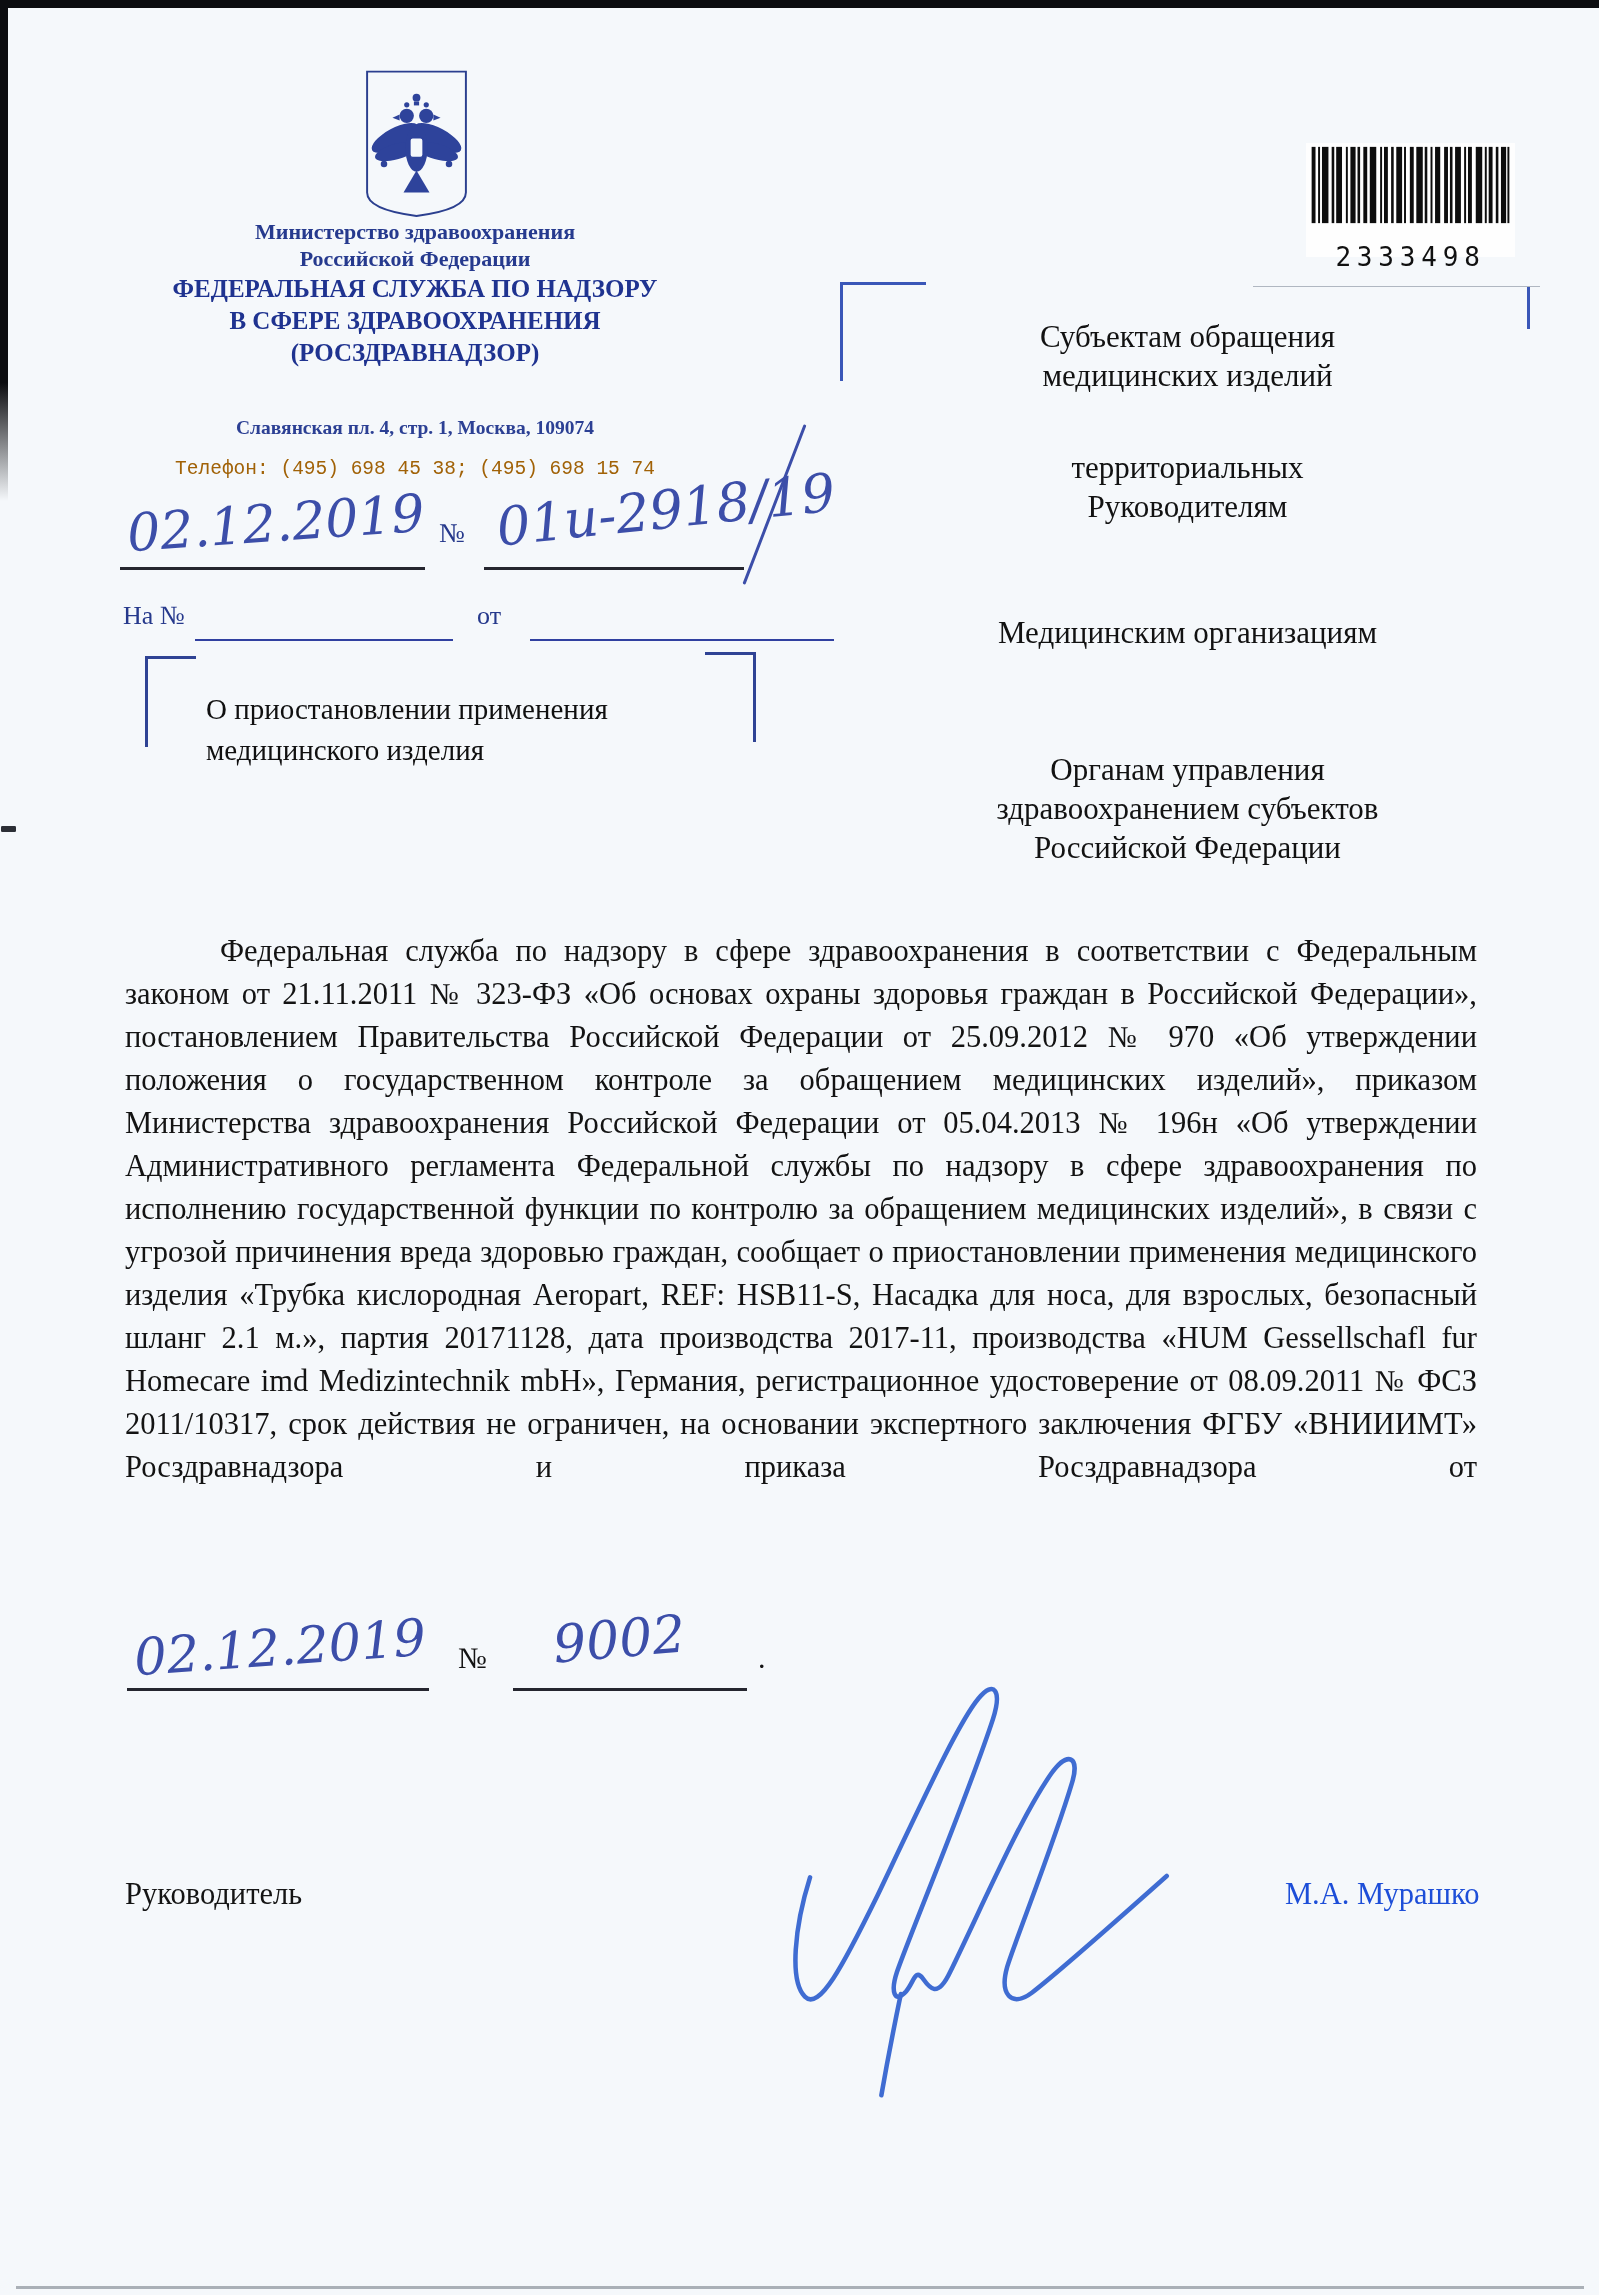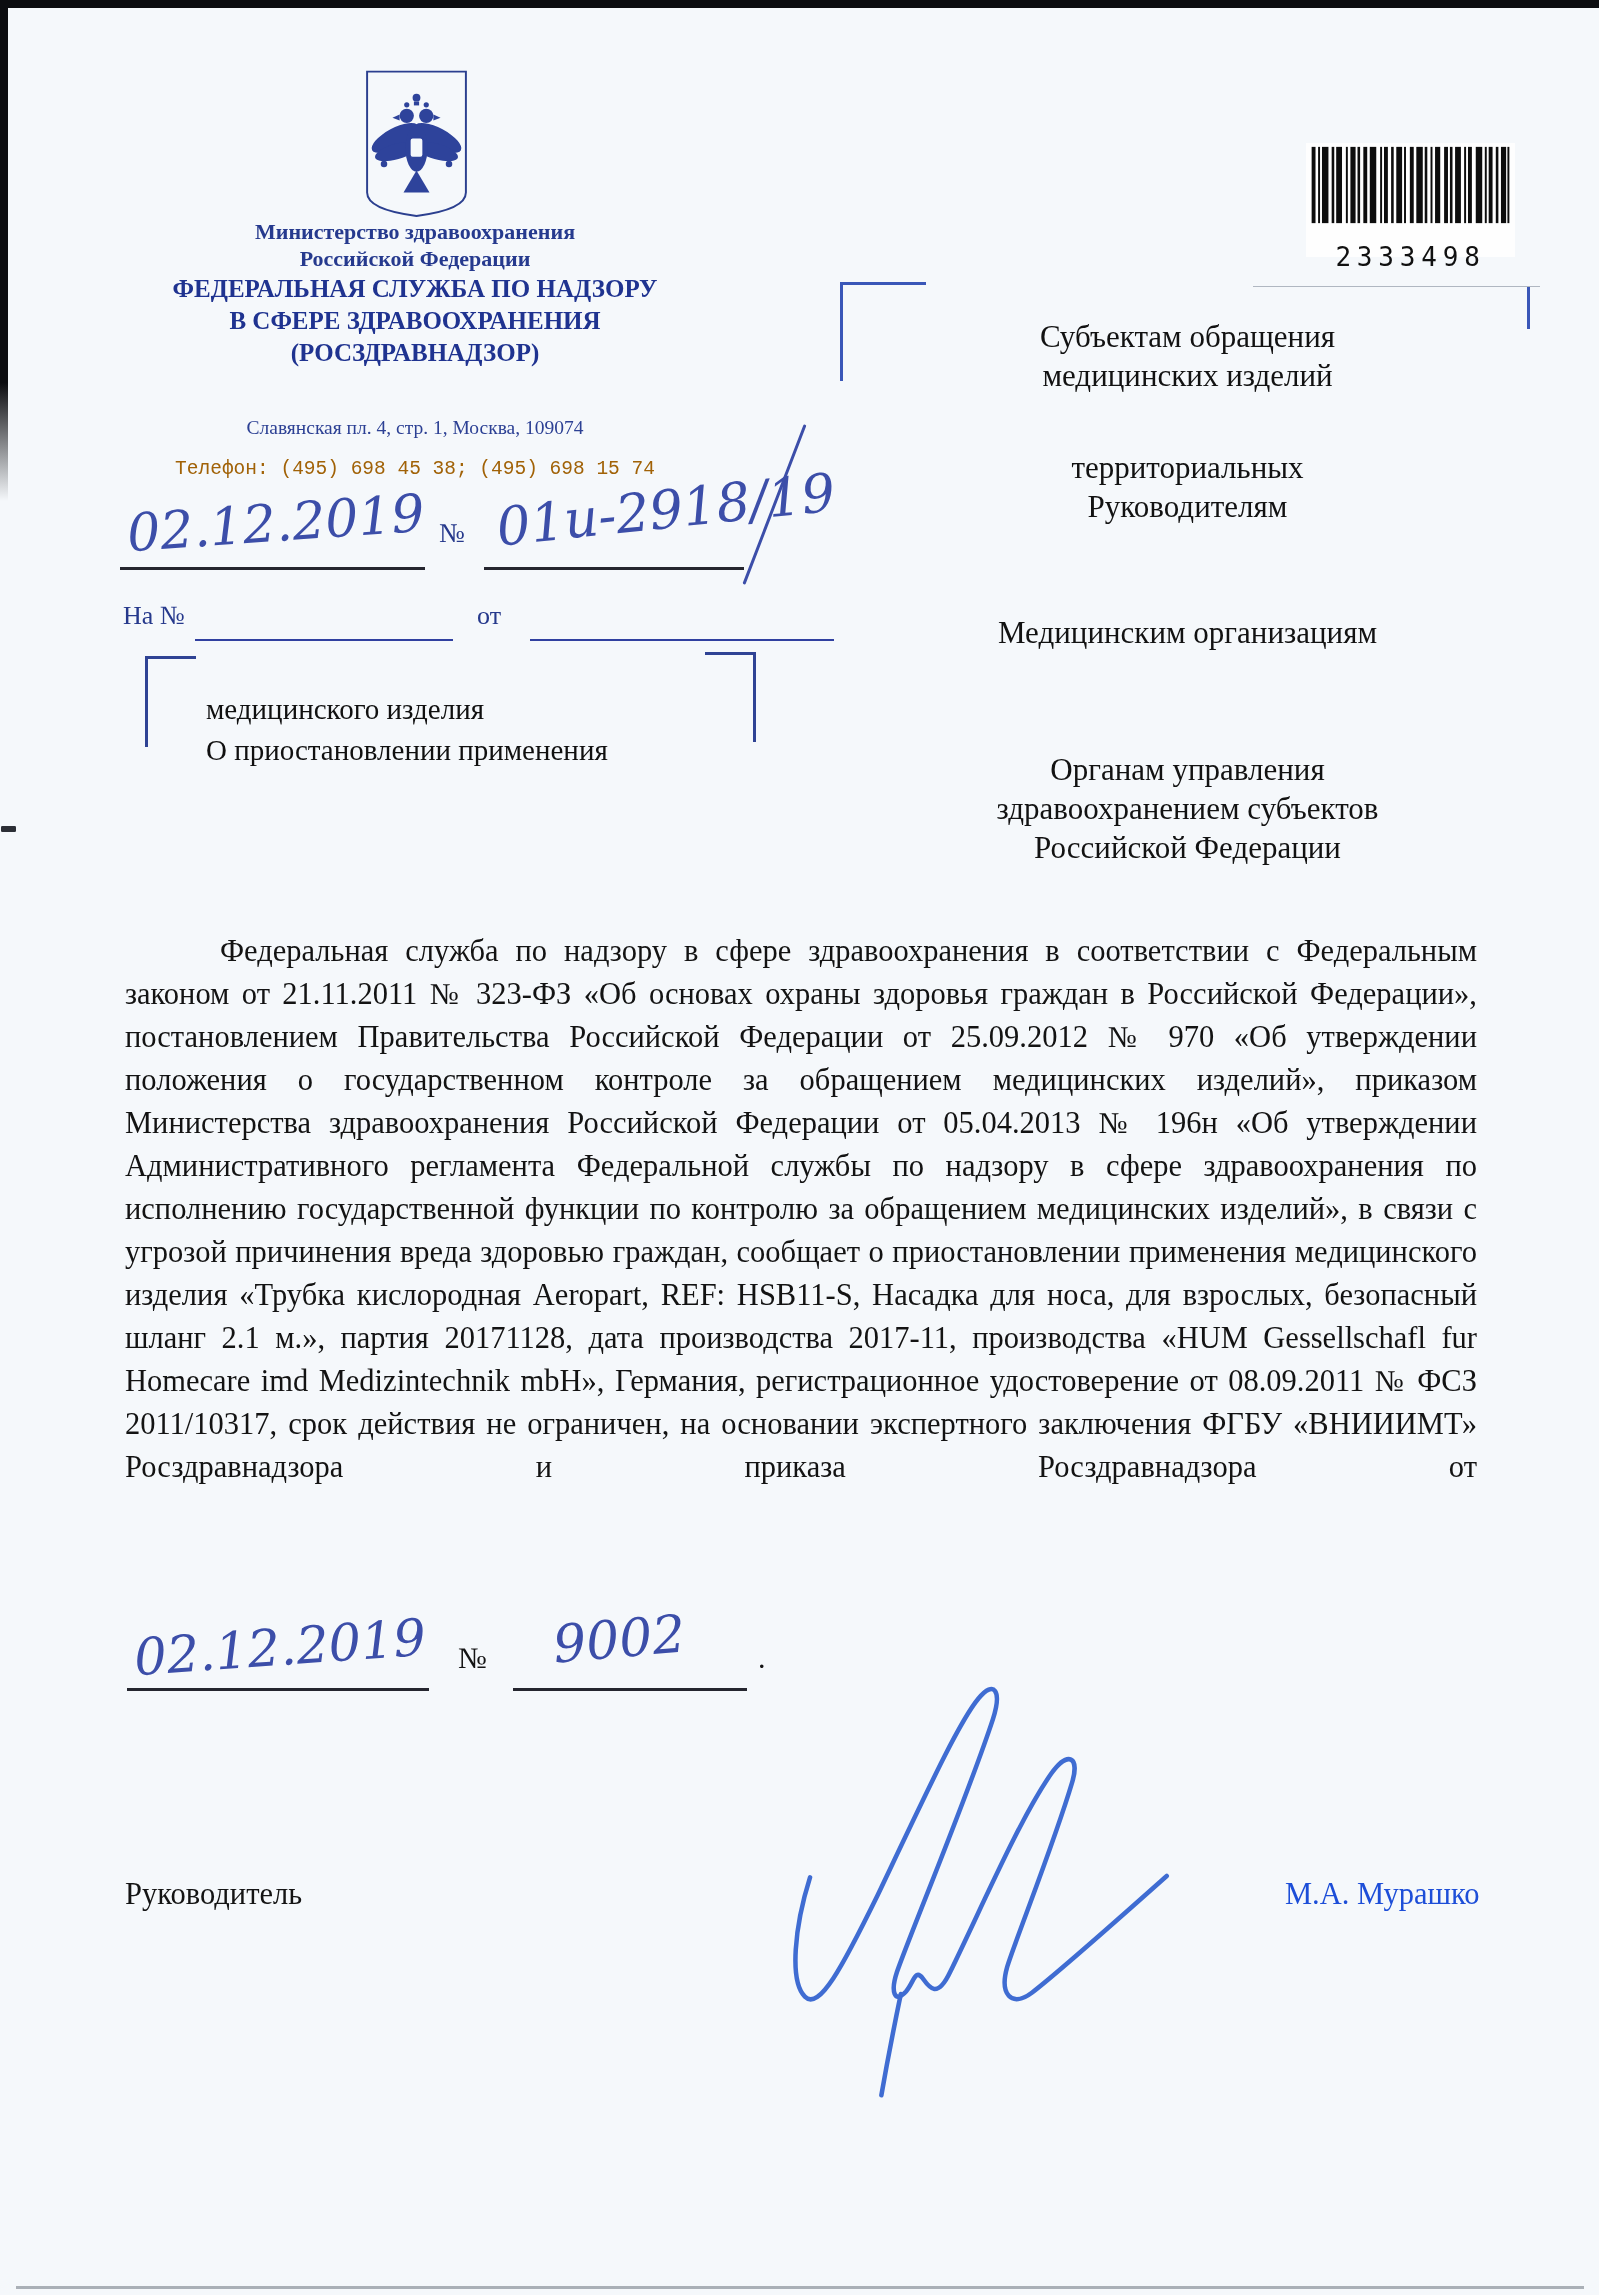--- a/index.html
+++ b/index.html
@@ -19,21 +19,21 @@
     background:linear-gradient(180deg,#0c0d10 76%,rgba(12,13,16,0));}
   #fold-mark{left:1.3px;top:826px;width:14.3px;height:5.8px;background:#2c2f36;border-radius:1.3px;}
   #edge-bottom{left:15.6px;top:2286px;width:1568px;height:2.6px;background:rgba(96,104,116,.5);}
 
   
   #emblem{left:358px;top:65px;width:117px;height:153px;}
   #ministry{left:97px;top:218px;width:636px;font-weight:bold;font-size:22px;
     line-height:27px;color:#263a8e;}
   #service{left:97px;top:273px;width:636px;font-weight:bold;font-size:25px;
     line-height:32px;color:#1f3390;}
-  #addr{left:97px;top:417px;width:636px;font-size:19.5px;color:#2c4094;}
+  #addr{left:97px;top:417px;width:636px;font-size:19.5px;color:#2c4094;font-weight:bold;}
   #phone{left:97px;top:458px;width:636px;font-size:19.5px;color:#a16207;font-family:Liberation Mono, monospace;}
 
   
   .hw{font-family:"DejaVu Serif",serif;font-style:italic;color:#3c4ea9;white-space:nowrap;}
   #hw-date1{left:127px;top:493px;font-size:52px;transform:rotate(-4deg);}
   #no-symbol1{left:439px;top:518px;font-size:27px;color:#26398c;}
   #hw-number1{left:496px;top:479px;font-size:53px;transform:rotate(-6deg);}
   #hw-slash{left:773px;top:419px;width:3.2px;height:171px;background:#3c4ea9;
     transform:rotate(21deg);border-radius:1.9px;}
   .ln{position:absolute;background:#25262f;}
@@ -180,22 +180,22 @@
 <div class="abs nowrap" id="na-label">На №</div>
 <div class="bln" id="ul-na"></div>
 <div class="abs nowrap" id="ot-label">от</div>
 <div class="bln" id="ul-ot"></div>
 
 <div class="mark" id="sb-lh"></div>
 <div class="mark" id="sb-lv"></div>
 <div class="mark" id="sb-rh"></div>
 <div class="mark" id="sb-rv"></div>
 <div class="abs" id="subject">
+  <div>О приостановлении применения</div>
   <div>медицинского изделия</div>
-  <div>О приостановлении применения</div>
 </div>
 
 <div class="abs" id="ad-lh"></div>
 <div class="abs" id="ad-lv"></div>
 <div class="abs" id="ad-faint"></div>
 <div class="abs" id="ad-rv"></div>
 
 <div class="addressee" id="adr1">
   <div>Субъектам обращения</div>
   <div>медицинских изделий</div>

